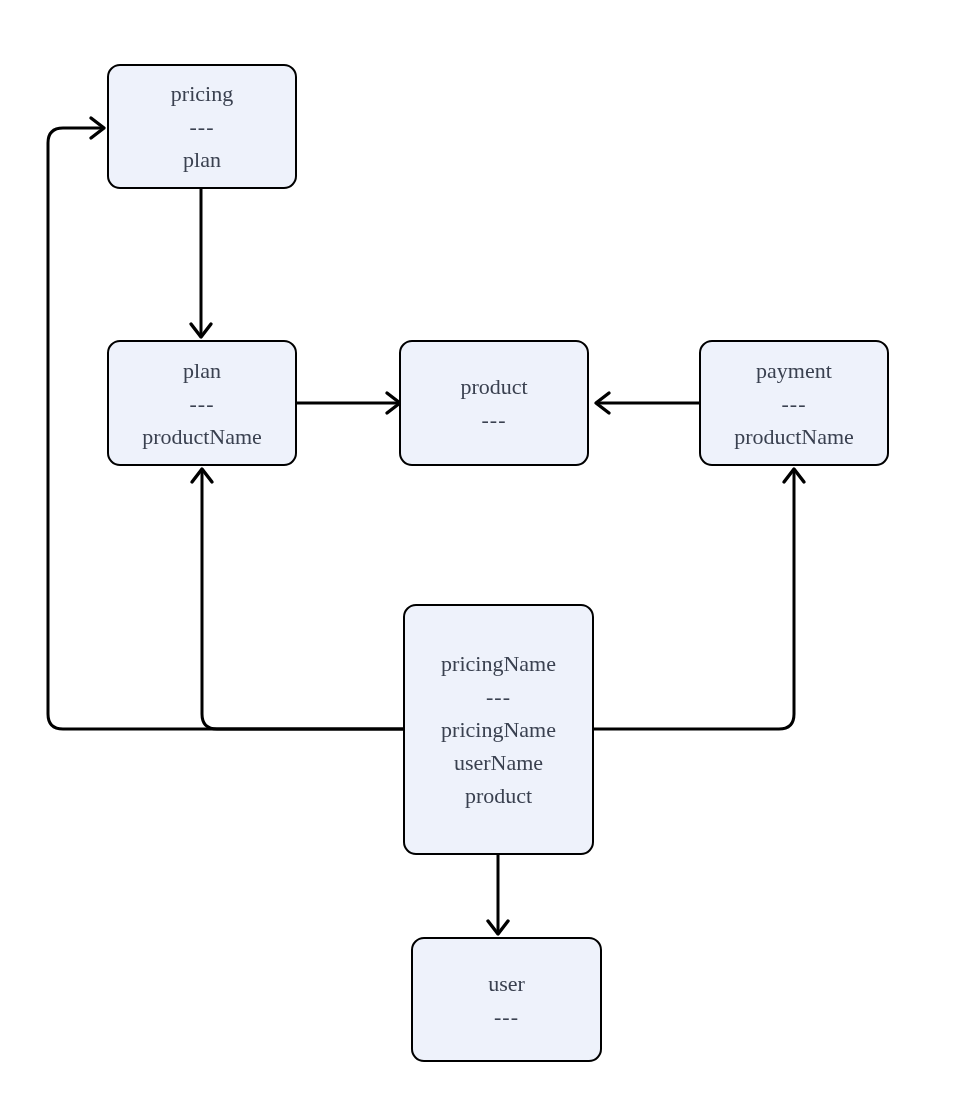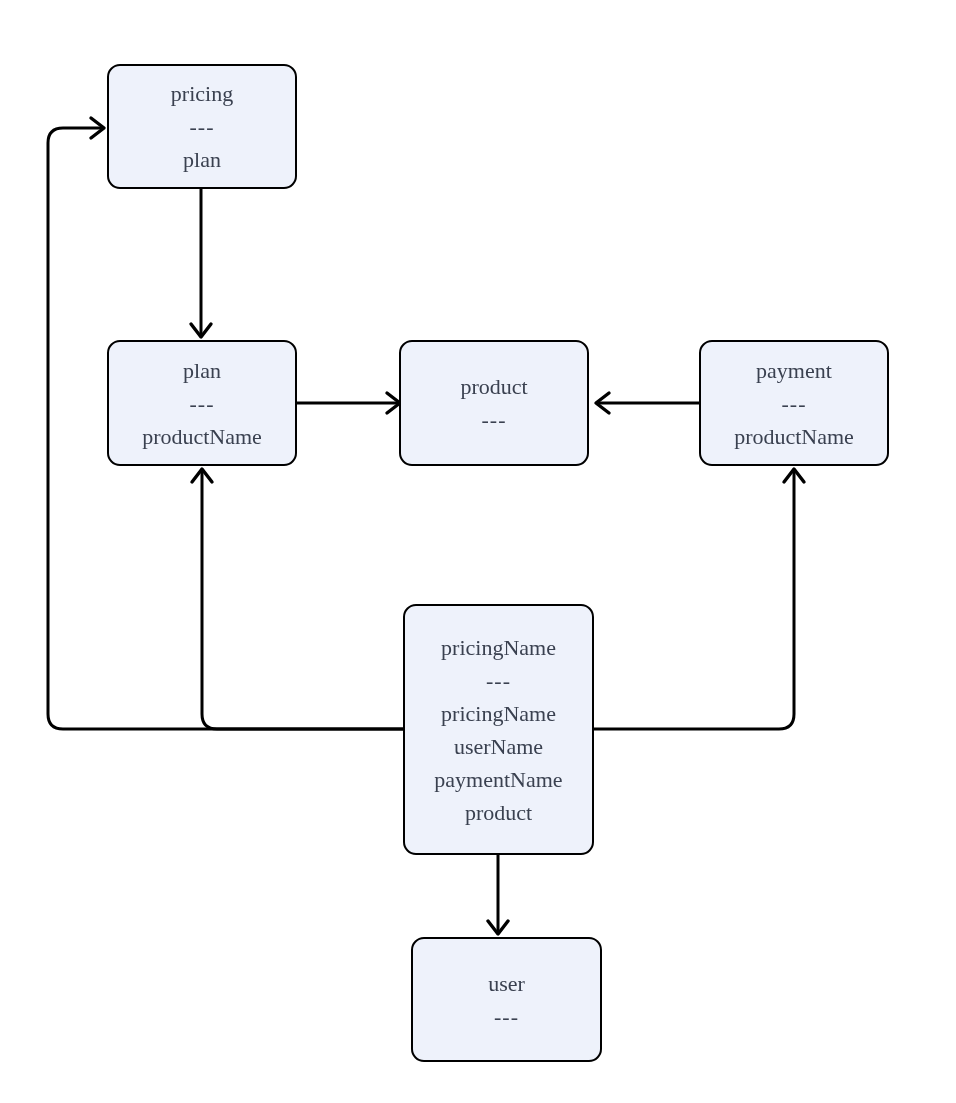--- a/index.html
+++ b/index.html
@@ -94,21 +94,20 @@
     <span class="title">payment</span>
     <span class="sep">---</span>
     <span class="attr">productName</span>
   </div>
 
   <div class="node" style="left:403px; top:604px; width:191px; height:251px;">
     <span class="title">pricingName</span>
     <span class="sep">---</span>
     <span class="attr">pricingName</span>
     <span class="attr">userName</span>
-    <span class="attr">paymentName</span>
     <span class="attr">product</span>
   </div>
 
   <div class="node" style="left:411px; top:937px; width:191px; height:125px;">
     <span class="title">user</span>
     <span class="sep">---</span>
   </div>
 
 </div>
 

